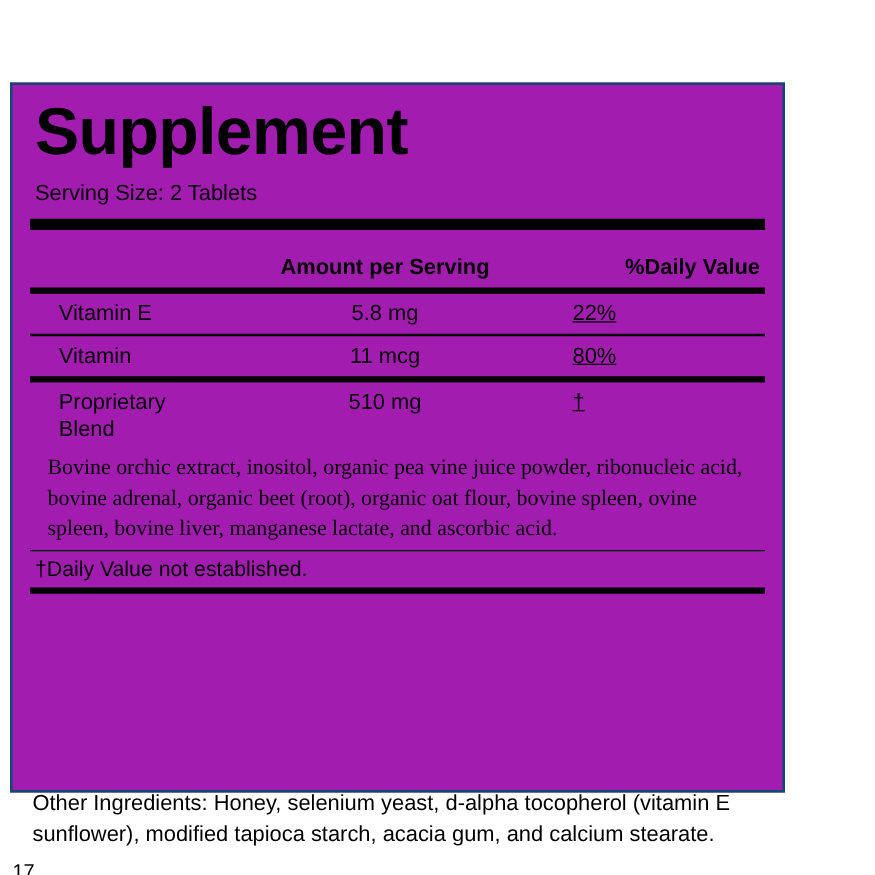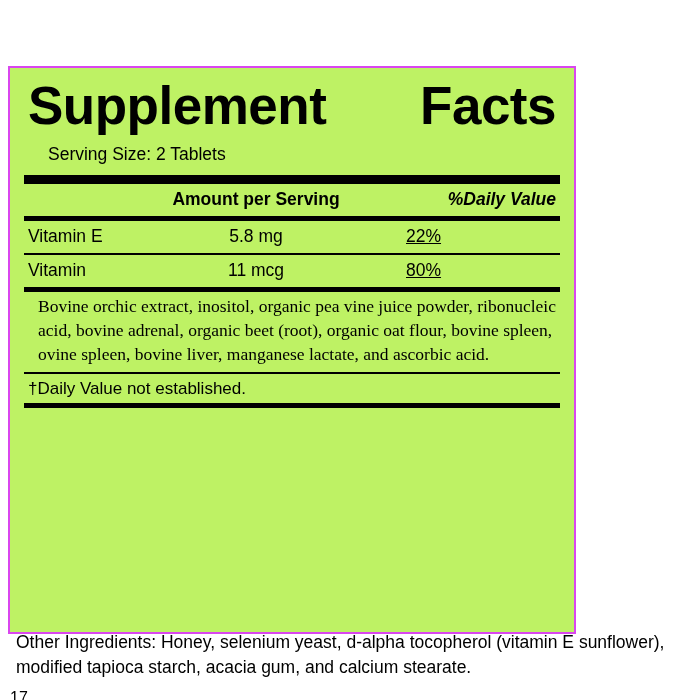--- a/index.html
+++ b/index.html
@@ -11,84 +11,82 @@
     width: 700px;
     height: 700px;
     font-family: "Liberation Sans", sans-serif;
     color: #000000;
     -webkit-font-smoothing: antialiased;
   }
   .panel {
     position: absolute;
     left: 8px;
     top: 66px;
-    width: 568px;
+    width: 620px;
     height: 568px;
-    border: 2px solid #d946ef;
+    border: 2px solid #0c4a6e;
     box-sizing: border-box;
-    background: #bef264;
+    background: #a21caf;
   }
   .inner {
     padding: 10px 14px 0 14px;
   }
   .title {
     display: flex;
     justify-content: space-between;
     font-size: 53px;
     font-weight: bold;
     letter-spacing: -0.5px;
     line-height: 1.05;
     padding: 0 4px 0 4px;
   }
   .serving-lines {
     margin-top: 8px;
     padding-left: 4px;
   }
   .serving-lines div {
     font-size: 17.5px;
     line-height: 1.42;
-    margin-left: 20px;
   }
   .rule-thick {
     height: 9px;
     background: #000;
     margin-top: 9px;
   }
   .rule-med {
     height: 5px;
     background: #000;
   }
   .rule-thin {
     height: 1.5px;
     background: #000;
   }
   .hdr-row {
     display: flex;
     align-items: flex-end;
     font-size: 17.5px;
     font-weight: bold;
-    padding: 5px 4px 6px 4px;
+    padding: 19px 4px 6px 4px;
   }
   .hdr-spacer { flex: 1; }
   .hdr-amount {
     width: 300px;
     text-align: center;
   }
   .hdr-dv {
     width: 150px;
     text-align: right;
-    font-style: italic;
   }
   .nutrient-row {
     display: flex;
     font-size: 17.5px;
     padding: 5px 4px 5px 4px;
     line-height: 1.25;
   }
-  .nut-name { flex: 1; }
+  .nut-name { flex: 1; margin-left: 19px; }
   .nut-amount {
     width: 300px;
     text-align: center;
   }
   .nut-dv {
     width: 150px;
     text-align: left;
     text-decoration: underline;
   }
   .blend-desc {
@@ -107,34 +105,33 @@
     top: 689px;
     font-size: 16px;
   }
   .footer-block {
     position: absolute;
     left: 0;
     top: 630px;
     width: 700px;
   }
   .footer-text {
-    padding: 0 16px;
+    padding: 0 26px;
     font-size: 17.5px;
     line-height: 1.4;
   }
 </style>
 </head>
 <body>
 
 <div class="panel">
   <div class="inner">
 
     <div class="title">
       <span>Supplement</span>
-      <span>Facts</span>
     </div>
 
     <div class="serving-lines">
       <div>Serving Size: 2 Tablets</div>
     </div>
 
     <div class="rule-thick"></div>
 
     <div class="hdr-row">
       <span class="hdr-spacer"></span>
@@ -153,20 +150,25 @@
     <div class="rule-thin"></div>
 
     <div class="nutrient-row">
       <span class="nut-name">Vitamin</span>
       <span class="nut-amount">11 mcg</span>
       <span class="nut-dv">80%</span>
     </div>
 
     <div class="rule-med"></div>
 
+    <div class="nutrient-row">
+      <span class="nut-name">Proprietary Blend</span>
+      <span class="nut-amount">510 mg</span>
+      <span class="nut-dv">†</span>
+    </div>
 
     <div class="blend-desc">Bovine orchic extract, inositol, organic pea vine juice powder, ribonucleic acid, bovine adrenal, organic beet (root), organic oat flour, bovine spleen, ovine spleen, bovine liver, manganese lactate, and ascorbic acid.</div>
 
     <div class="rule-thin"></div>
 
     <div class="footnote">†Daily Value not established.</div>
 
     <div class="rule-med"></div>
 
   </div>

